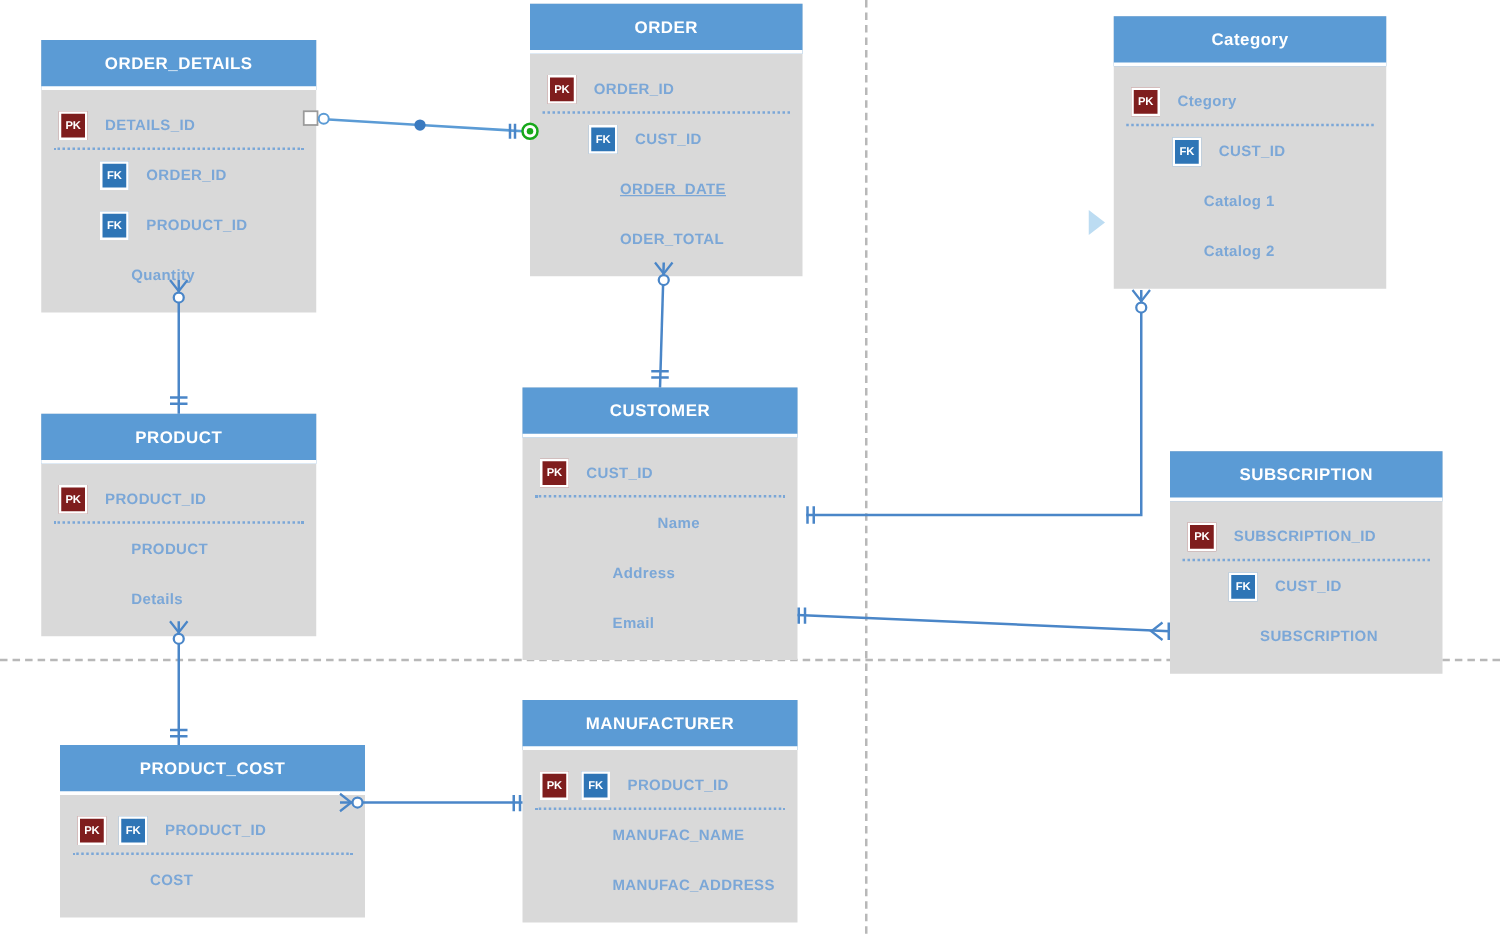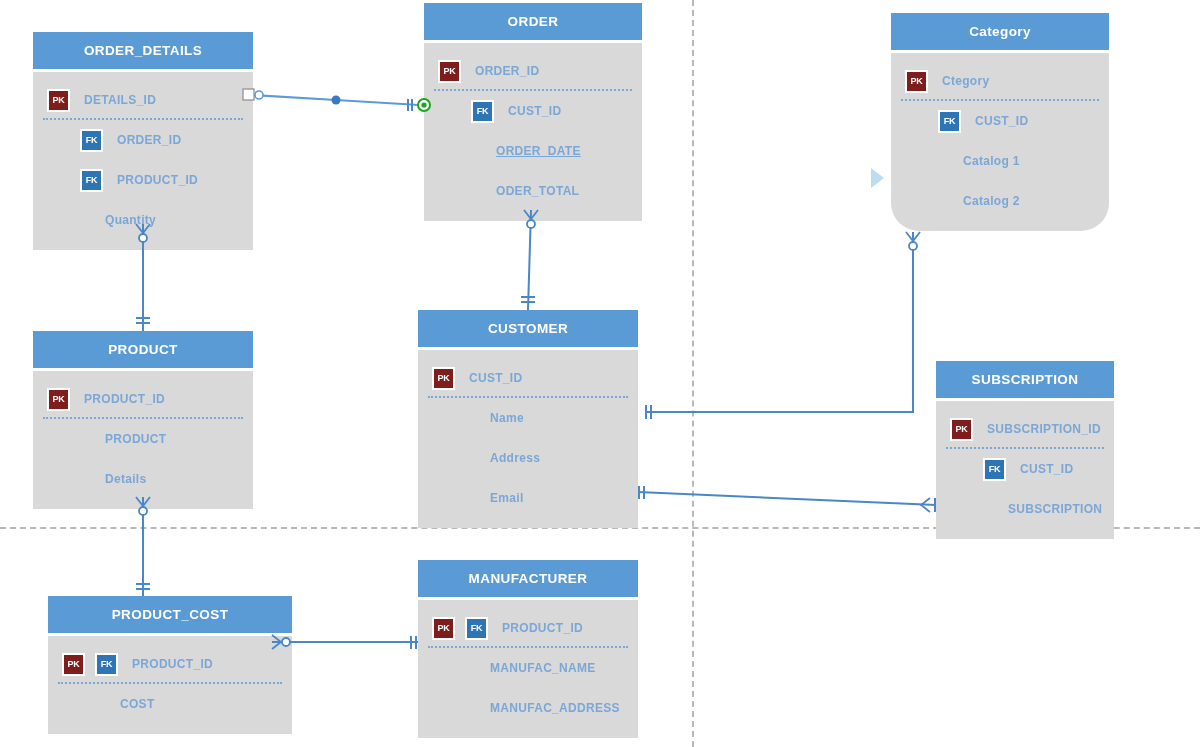--- a/index.html
+++ b/index.html
@@ -118,21 +118,21 @@
           <span class="label" style="margin-left: 14px;">CUST_ID</span>
         </div>
         <div class="field" style="padding-left: 72px;">
           <span class="label" style="margin-left: 0px; text-decoration: underline;">ORDER_DATE</span>
         </div>
         <div class="field" style="padding-left: 72px;">
           <span class="label" style="margin-left: 0px;">ODER_TOTAL</span>
         </div>
       </div>
     </div>
-    <div class="entity" style="left: 891px; top: 13px; width: 218px; border-radius: 28px;">
+    <div class="entity" style="left: 891px; top: 13px; width: 218px;">
       <div class="entity-header">Category</div>
       <div class="entity-body" style="padding-top: 8px; padding-bottom: 10px;">
         <div class="field" style="padding-left: 14px;">
           <span class="badge pk">PK</span>
           <span class="label" style="margin-left: 14px;">Ctegory</span>
         </div>
         <div class="pk-divider" style="top: 46px;"></div>
         <div class="field" style="padding-left: 47px;">
           <span class="badge fk" style="margin-left: 0px;">FK</span>
           <span class="label" style="margin-left: 14px;">CUST_ID</span>
@@ -162,32 +162,32 @@
       </div>
     </div>
     <div class="entity" style="left: 418px; top: 310px; width: 220px;">
       <div class="entity-header">CUSTOMER</div>
       <div class="entity-body" style="padding-top: 8px; padding-bottom: 10px;">
         <div class="field" style="padding-left: 14px;">
           <span class="badge pk">PK</span>
           <span class="label" style="margin-left: 14px;">CUST_ID</span>
         </div>
         <div class="pk-divider" style="top: 46px;"></div>
-        <div class="field" style="padding-left: 72px;">
+        <div class="field" style="padding-left: 72px; margin-left: 36px;">
           <span class="label" style="margin-left: 0px;">Name</span>
         </div>
         <div class="field" style="padding-left: 72px;">
           <span class="label" style="margin-left: 0px;">Address</span>
         </div>
         <div class="field" style="padding-left: 72px;">
           <span class="label" style="margin-left: 0px;">Email</span>
         </div>
       </div>
     </div>
-    <div class="entity" style="left: 936px; top: 361px; width: 178px;">
+    <div class="entity" style="left: 936px; top: 361px; width: 218px;">
       <div class="entity-header">SUBSCRIPTION</div>
       <div class="entity-body" style="padding-top: 8px; padding-bottom: 10px;">
         <div class="field" style="padding-left: 14px;">
           <span class="badge pk">PK</span>
           <span class="label" style="margin-left: 14px;">SUBSCRIPTION_ID</span>
         </div>
         <div class="pk-divider" style="top: 46px;"></div>
         <div class="field" style="padding-left: 47px;">
           <span class="badge fk" style="margin-left: 0px;">FK</span>
           <span class="label" style="margin-left: 14px;">CUST_ID</span>

